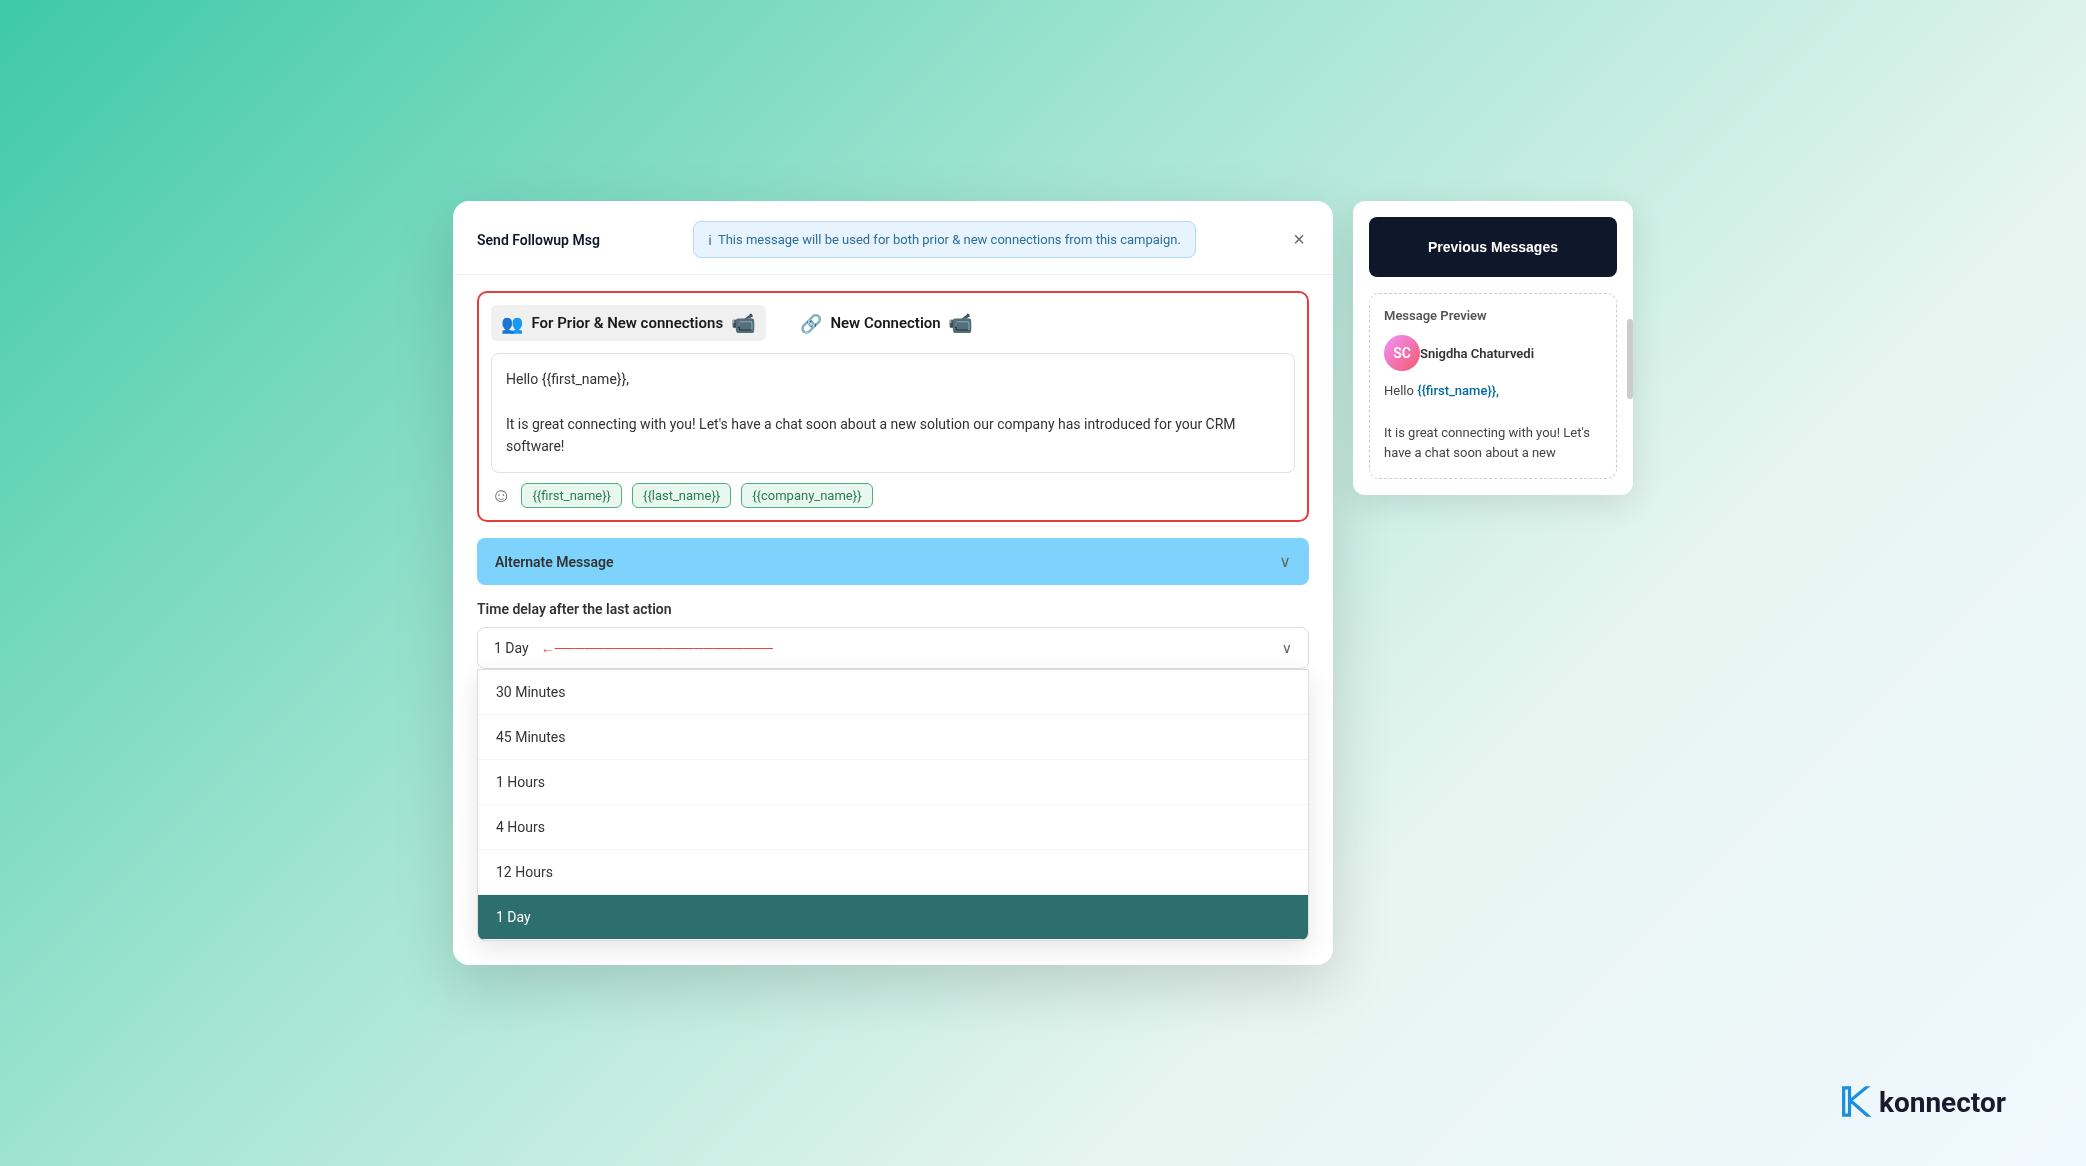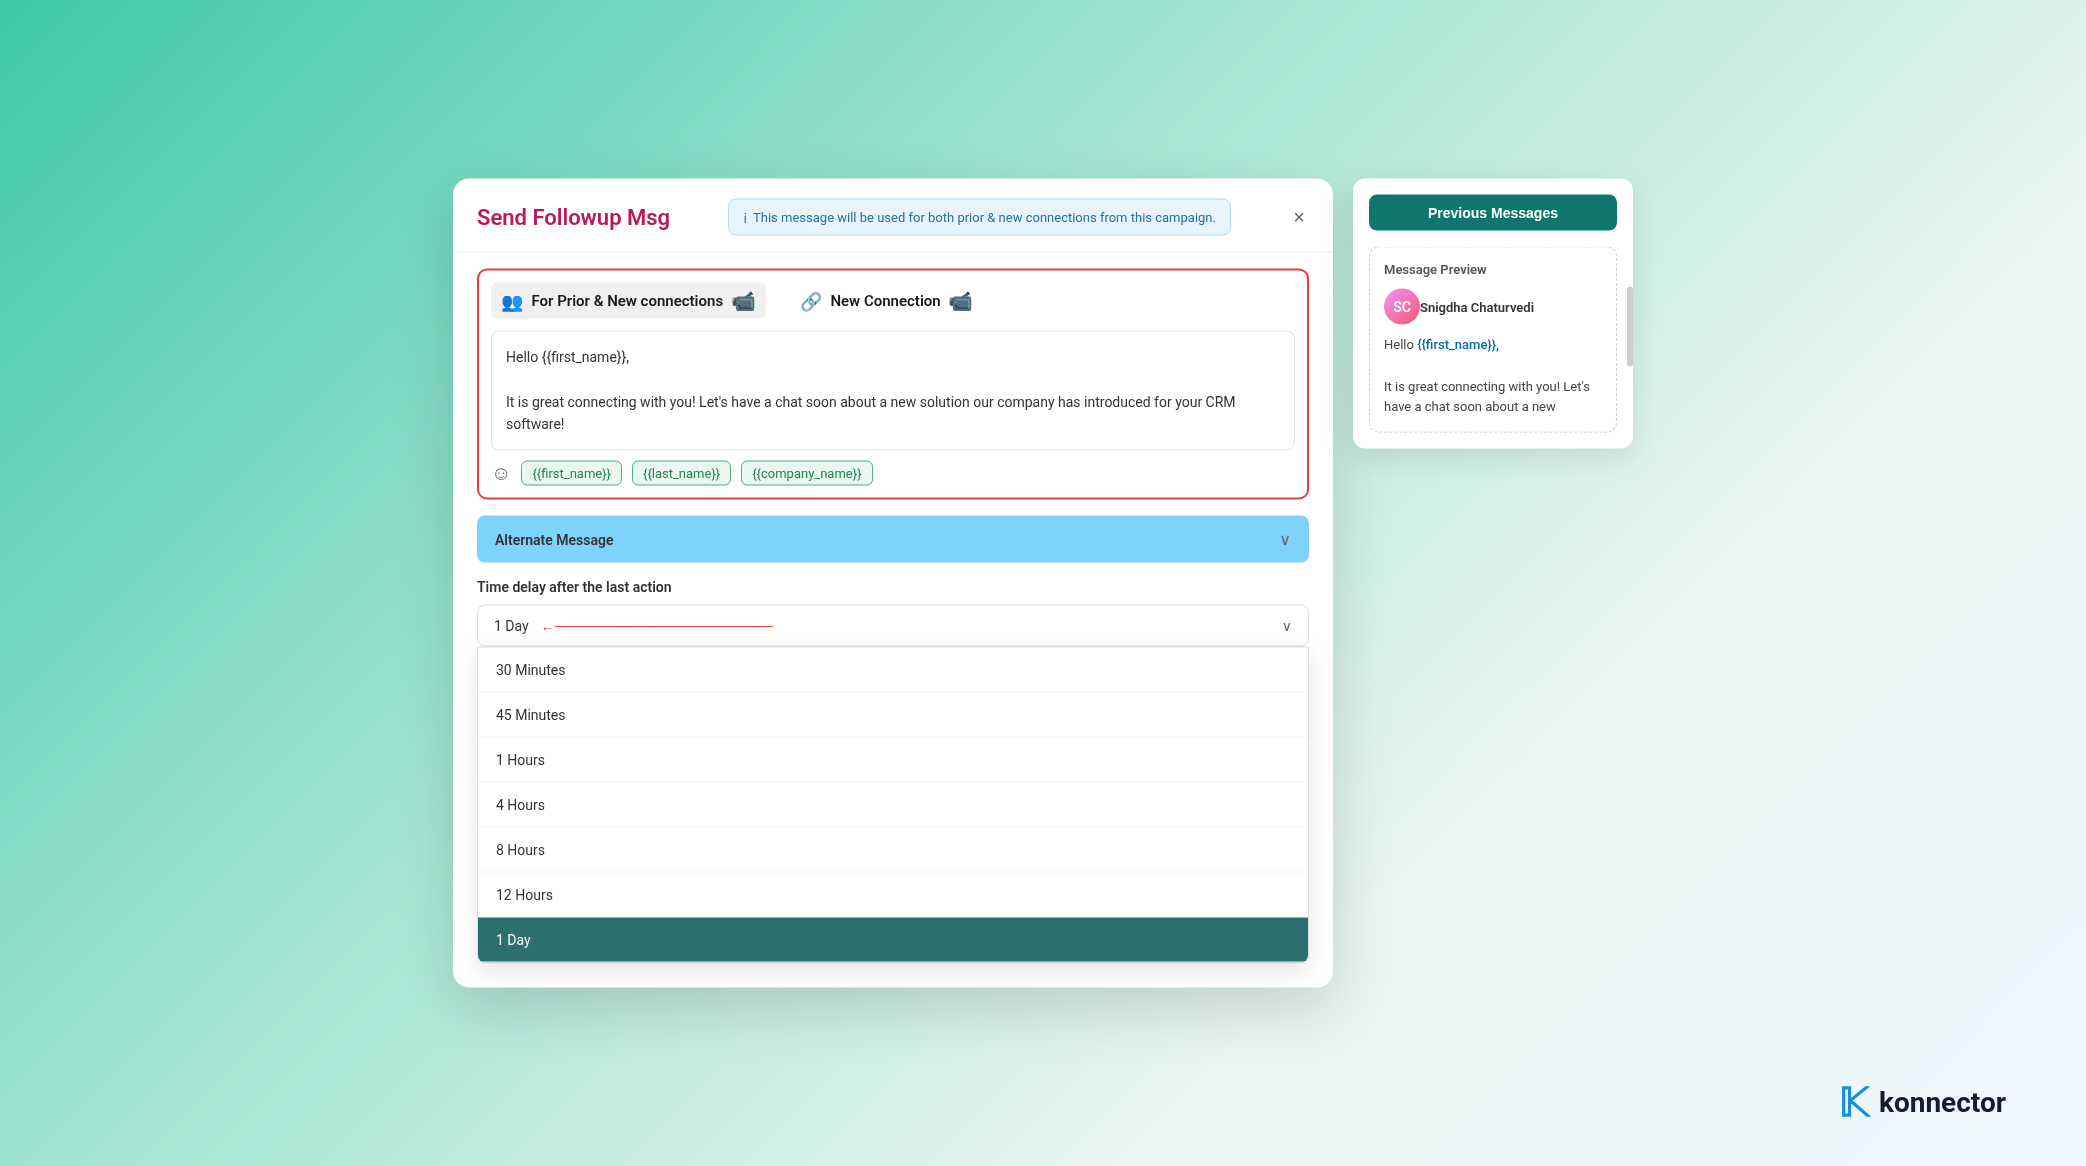--- a/index.html
+++ b/index.html
@@ -35,23 +35,23 @@
 
     .modal-header {
       display: flex;
       align-items: center;
       justify-content: space-between;
       padding: 20px 24px 16px;
       border-bottom: 1px solid #f0f0f0;
     }
 
     .modal-title {
-      font-size: 22px;
-      font-weight: 600;
-      color: #be185d;
+      font-size: 14px;
+      font-weight: 600;
+      color: #0f172a;
     }
 
     .info-banner {
       background: #e8f4fd;
       border: 1px solid #b3d9f5;
       border-radius: 8px;
       padding: 8px 14px;
       font-size: 13px;
       color: #2c6e9e;
       display: flex;
@@ -243,25 +243,25 @@
     .preview-panel {
       background: #fff;
       border-radius: 12px;
       box-shadow: 0 8px 32px rgba(0,0,0,0.1);
       width: 280px;
       padding: 16px;
       position: relative;
     }
 
     .prev-messages-btn {
-      background: #0f766e;
+      background: #0f172a;
       color: #fff;
       border: none;
       border-radius: 8px;
-      padding: 10px 18px;
+      padding: 22px 18px;
       font-size: 14px;
       font-weight: 600;
       cursor: pointer;
       display: block;
       margin: 0 auto 16px auto;
       width: 100%;
     }
 
     .message-preview-box {
       border: 1.5px dashed #ccc;
@@ -410,21 +410,20 @@
                 <span>←──────────────────────</span>
               </span>
             </div>
             <span style="color:#666;">∨</span>
           </div>
           <div class="dropdown-list" style="position:relative;">
             <div class="dropdown-item">30 Minutes</div>
             <div class="dropdown-item">45 Minutes</div>
             <div class="dropdown-item">1 Hours</div>
             <div class="dropdown-item">4 Hours</div>
-            <div class="dropdown-item">8 Hours</div>
             <div class="dropdown-item">12 Hours</div>
             <div class="dropdown-item selected">1 Day</div>
           </div>
         </div>
       </div>
     </div>
   </div>
 
   <div class="preview-panel">
     <button class="prev-messages-btn">Previous Messages</button>

